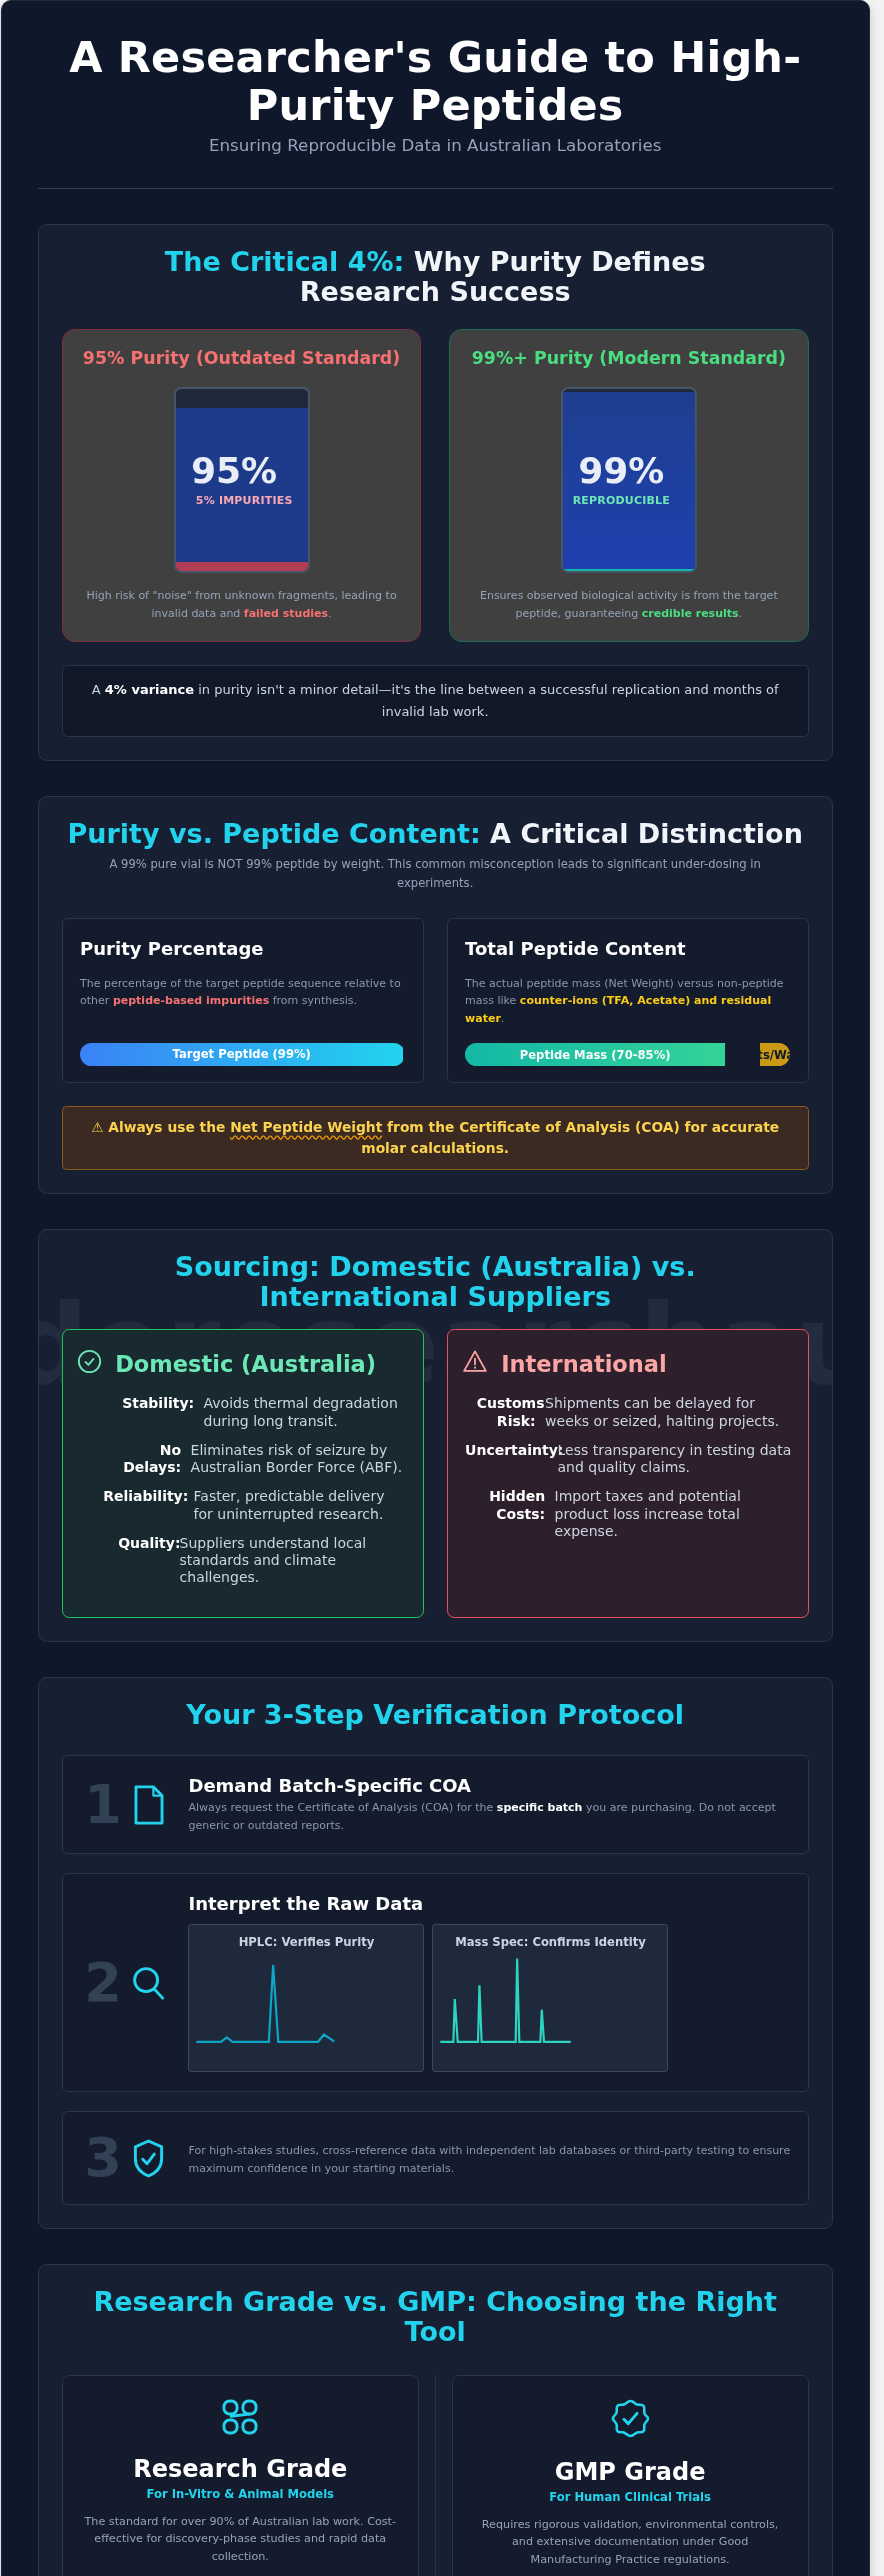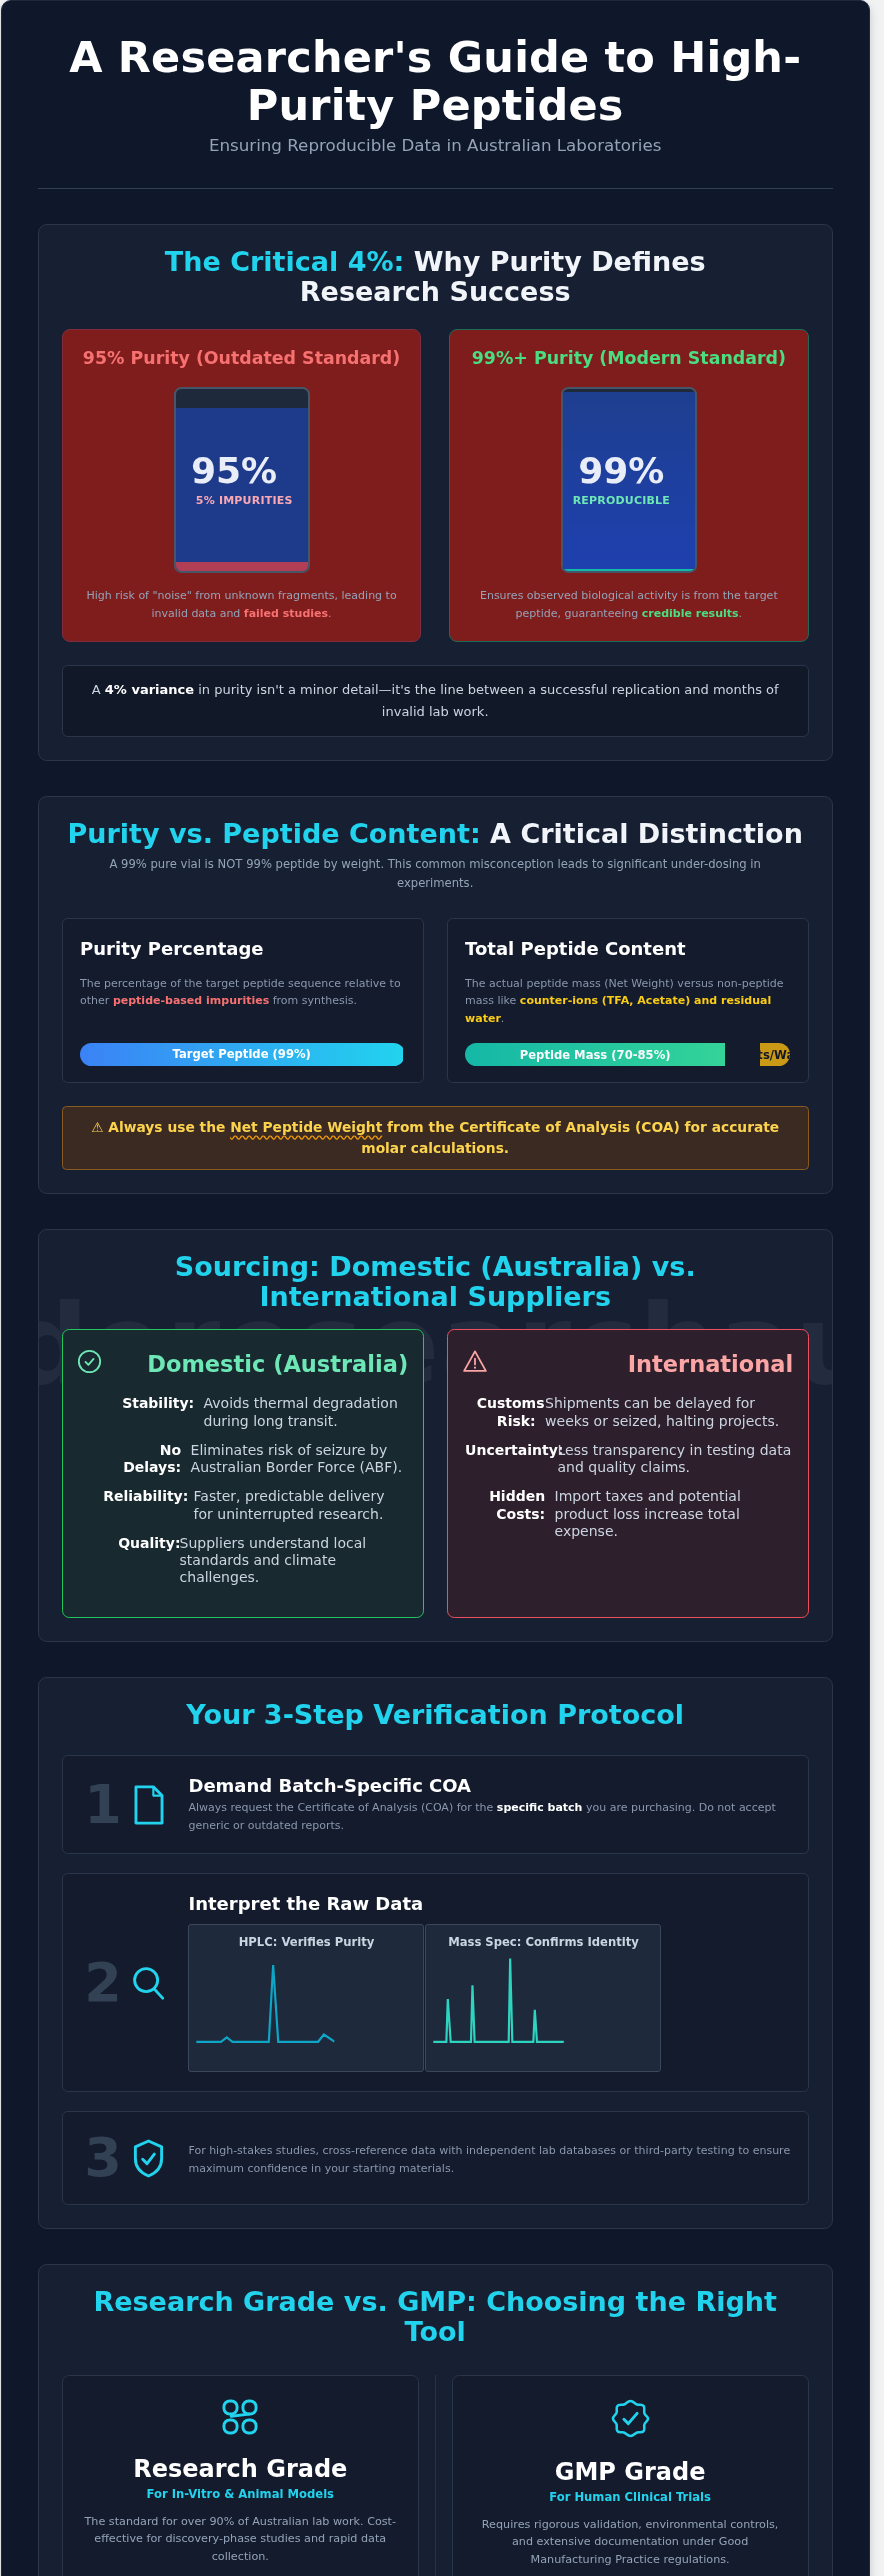--- a/index.html
+++ b/index.html
@@ -21,21 +21,21 @@
     background: #172033; border: 0.7px solid #2a364b; border-radius: 8.7px;
     padding: 22px 23px 23px 23px; margin-bottom: 35px; position: relative;
   }
   .section-title { text-align: center; font-size: 27px; line-height: 30px; font-weight: bold; color: #f1f5f9; }
   .accent { color: #22d3ee; }
   .section-lead { text-align: center; font-size: 11.6px; line-height: 19px; color: #94a3b8; margin: 5.8px auto 0; max-width: 653px; }
 
   .two-col { display: grid; grid-template-columns: 1fr 1fr; gap: 27.6px; }
 
   
-  .purity-card { background: #7f1d1d; border-radius: 8px; padding: 17.4px 14.5px 19px; text-align: center; }
+  .purity-card { background: #404040; border-radius: 13px; padding: 17.4px 14.5px 19px; text-align: center; }
   .purity-card.red { border: 0.7px solid #7f2d3f; }
   .purity-card.green { border: 0.7px solid #1e6b55; }
   .purity-card h3 { font-size: 17.4px; font-weight: bold; }
   .red h3 { color: #f87171; }
   .green h3 { color: #4ade80; }
   .vial {
     width: 136px; height: 186px; margin: 19px auto 0; border: 2.9px solid #475569;
     border-radius: 7.3px; position: relative; overflow: hidden; background: #1e293b;
   }
   .vial .fill { position: absolute; left: 0; right: 0; bottom: 0; background: #1e3a8a; }
@@ -74,38 +74,38 @@
   .warn-box .squiggle { text-decoration: underline wavy #f59e0b; text-underline-offset: 2.9px; }
 
   
   .watermark {
     position: absolute; left: -29px; top: 51px; font-size: 110px; font-weight: bold; color: #ffffff;
     opacity: 0.05; white-space: nowrap; pointer-events: none; letter-spacing: 1.5px;
   }
   .source-card { border-radius: 7.3px; padding: 19px 14.5px 19px; position: relative; }
   .source-card.dom { background: #18292f; border: 1.5px solid #22c55e; }
   .source-card.intl { background: #2d1f2b; border: 1.5px solid #ef4f5c; }
-  .source-card h3 { text-align: center; font-size: 22.5px; font-weight: bold; display: flex; align-items: center; justify-content: space-between; gap: 13px; }
+  .source-card h3 { text-align: center; font-size: 22.5px; font-weight: bold; display: flex; align-items: center; justify-content: flex-start; gap: 13px; }
   .dom h3 { color: #6ee7b7; }
   .intl h3 { color: #fca5a5; }
   .source-list { margin-top: 16px; }
   .src-row { display: grid; grid-template-columns: 1fr 1.6fr; column-gap: 9.4px; margin-bottom: 11.6px; font-size: 14px; line-height: 17.4px; }
   .src-row .k { text-align: right; font-weight: bold; color: #ffffff; }
   .src-row .v { color: #cbd5e1; }
   .dom .src-row { grid-template-columns: 160px 1fr; }
   .intl .src-row { grid-template-columns: 145px 1fr; }
 
   
   .step { background: #131b2d; border: 0.7px solid #2a364b; border-radius: 5.8px; padding: 19px 17.4px; display: flex; align-items: center; margin-top: 19px; }
   .step .num { font-size: 54px; font-weight: bold; color: #334155; width: 46px; text-align: center; line-height: 54px; }
   .step .ico { width: 45px; display: flex; justify-content: center; margin-right: 17.4px; }
   .step .body { flex: 1; }
   .step h4 { font-size: 18px; font-weight: bold; color: #ffffff; }
   .step p { font-size: 11px; line-height: 17.4px; color: #8a97ad; margin-top: 2.9px; }
-  .chart-row { display: flex; gap: 1px; margin-top: 10px; }
+  .chart-row { display: flex; gap: 8px; margin-top: 10px; }
   .mini-chart { width: 236px; height: 148px; background: #1e293b; border: 0.7px solid #3b475c; border-radius: 2.9px; padding-top: 10px; text-align: center; }
   .mini-chart .ct { font-size: 11.6px; font-weight: bold; color: #cbd5e1; }
 
   
   .grade-wrap { display: grid; grid-template-columns: 1fr 0.7px 1fr; gap: 16px; margin-top: 27.6px; }
   .grade-sep { background: #263246; }
   .grade-card { background: #131b2d; border: 0.7px solid #2a364b; border-radius: 7.3px; padding: 22px 19px 26px; text-align: center; }
   .grade-card h3 { font-size: 24px; font-weight: bold; color: #ffffff; margin-top: 16px; }
   .grade-card .for { font-size: 11.6px; font-weight: bold; color: #22d3ee; margin-top: 4.4px; }
   .grade-card p { font-size: 11.2px; line-height: 17.4px; color: #94a3b8; margin-top: 11.6px; }

